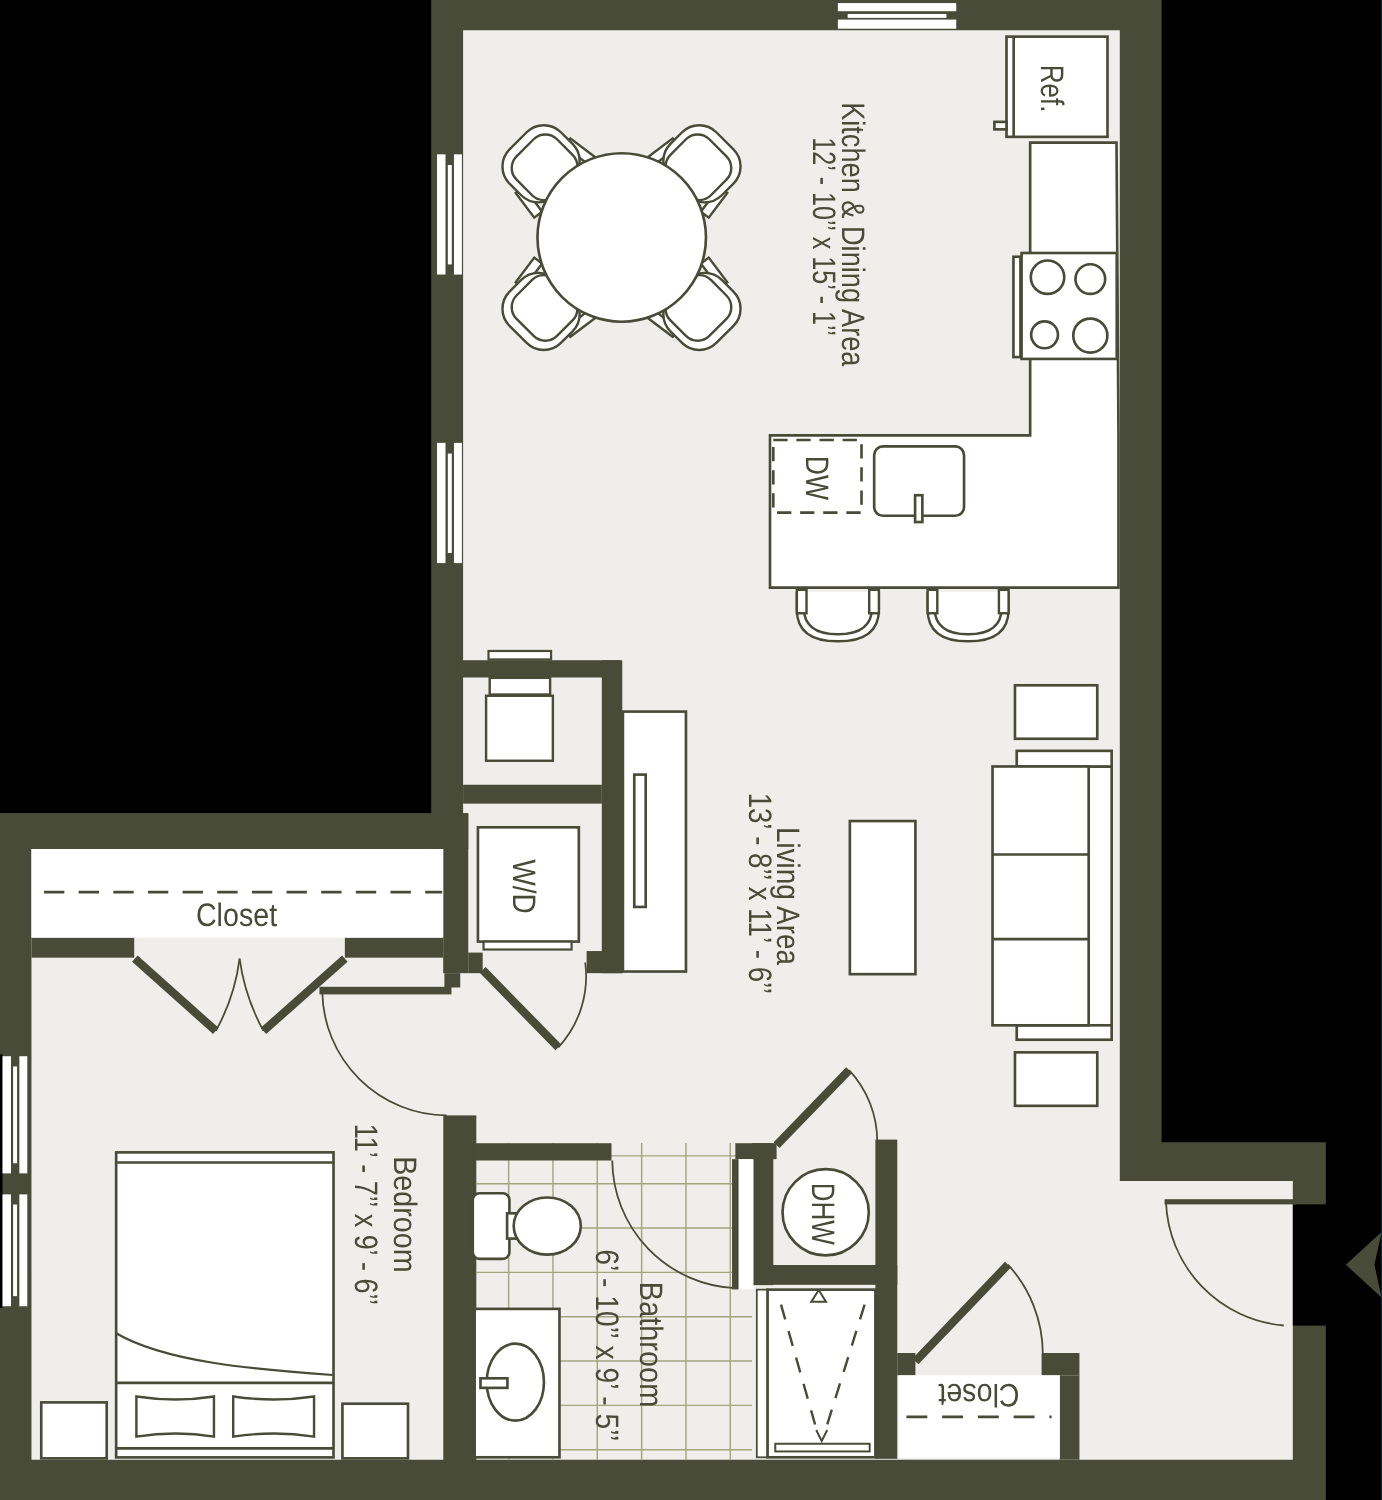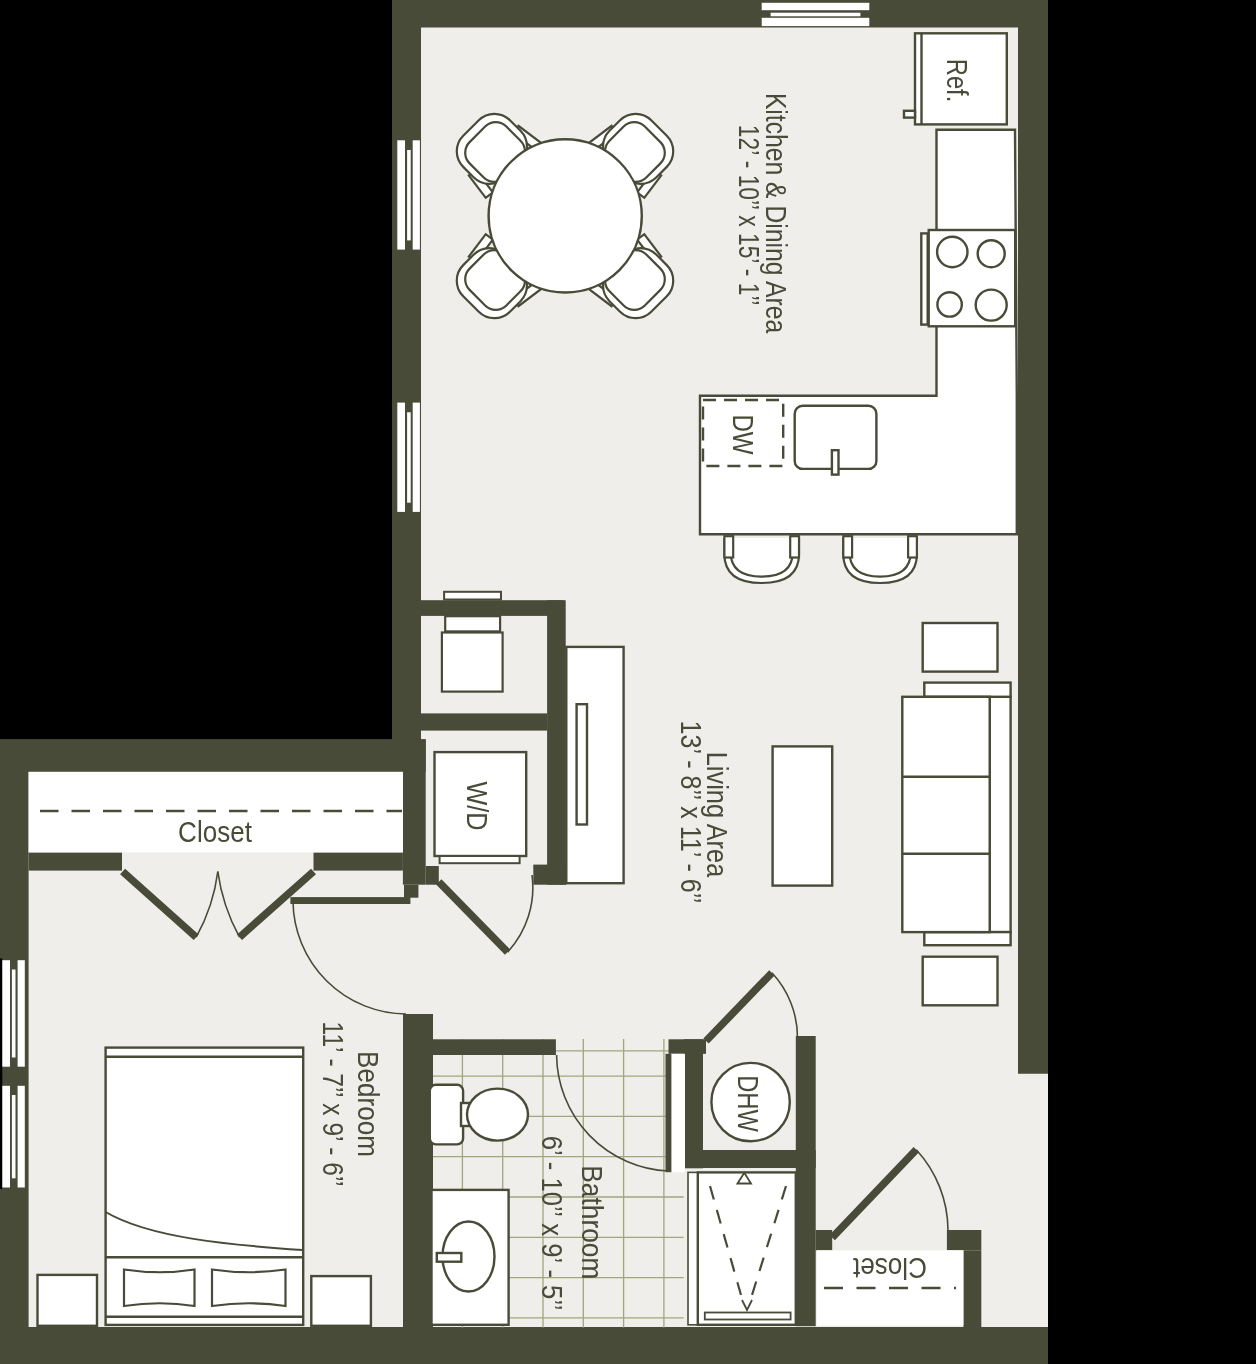--- a/index.html
+++ b/index.html
@@ -1,16 +1,16 @@
 <!DOCTYPE html>
 <html><head>
 <meta charset="utf-8">
 <style>
   html,body{margin:0;padding:0;background:#000;}
-  #page{width:1048px;height:1364px;position:relative;overflow:hidden;background:#0ea5e9;}
+  #page{width:1256px;height:1364px;position:relative;overflow:hidden;background:#0ea5e9;}
   svg{display:block;}
   text{font-family:"Liberation Sans", sans-serif;fill:#474b37;font-size:29.5px;}
 </style>
 </head>
 <body>
 <div id="page">
 <svg width="1256" height="1364" viewBox="0 0 1256 1364" xmlns="http://www.w3.org/2000/svg">
 <defs>
 <clipPath id="bathclip">
           <rect x="433" y="1039" width="250.8" height="288.8"></rect>

